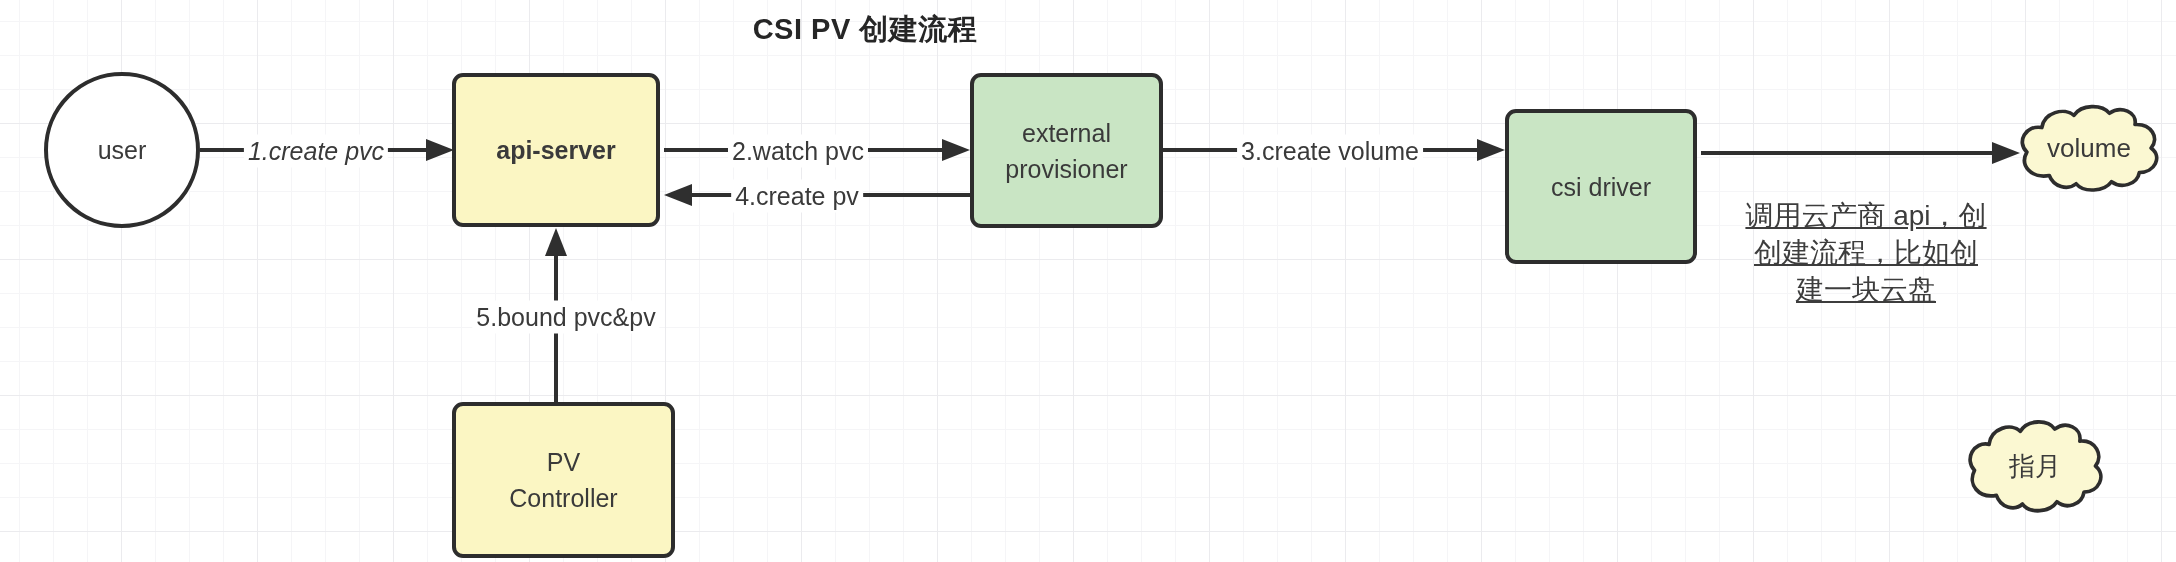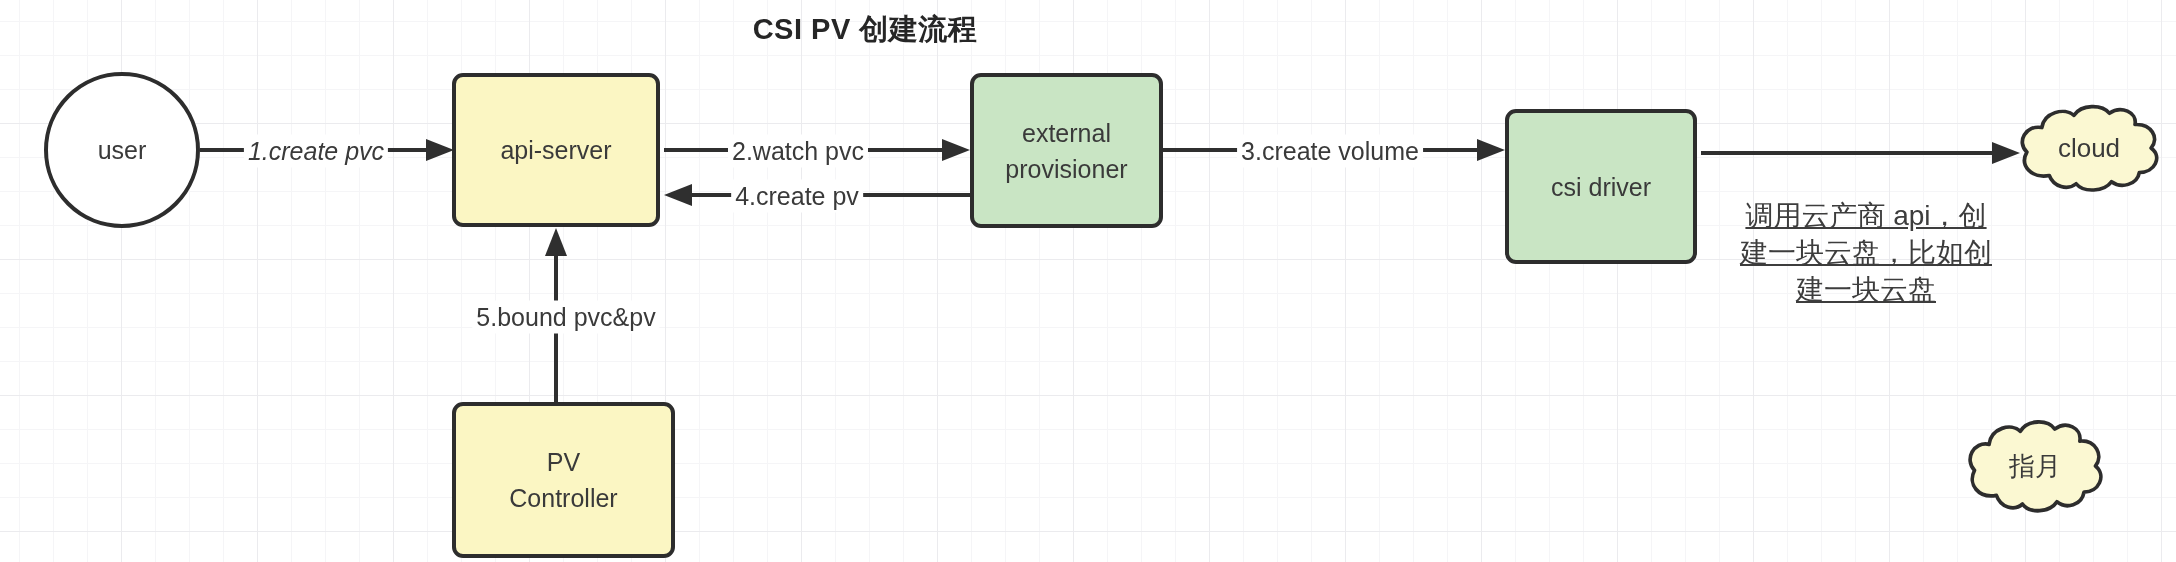--- a/index.html
+++ b/index.html
@@ -55,21 +55,21 @@
 <body>
 
 <div class="canvas">
 
   <div class="title">CSI PV 创建流程</div>
 
   <div class="node circle" style="left:44px;top:72px;width:156px;height:156px;">
     <span class="node-label">user</span>
   </div>
 
-  <div class="node yellow" style="left:452px;top:73px;width:208px;height:154px;">
+  <div class="node yellow" style="left:452px;top:73px;width:208px;height:154px;font-weight:bold;">
     <span class="node-label">api-server</span>
   </div>
 
   <div class="node green" style="left:970px;top:73px;width:193px;height:155px;">
     <span class="node-label">external
 provisioner</span>
   </div>
 
   <div class="node green" style="left:1505px;top:73px;width:192px;height:155px;margin-top:36px;">
     <span class="node-label">csi driver</span>
@@ -77,21 +77,21 @@
 
   <div class="node yellow" style="left:452px;top:402px;width:223px;height:156px;">
     <span class="node-label">PV
 Controller</span>
   </div>
 
   <div class="cloud-wrap" style="left:2014px;top:101px;width:150px;height:94px;">
     <svg viewBox="0 0 140 92" preserveAspectRatio="none">
       <path d="M 33 73 C 16 76 5 63 12 50 C 2 40 11 23 26 26 C 28 11 47 6 56 14 C 63 3 82 3 89 12 C 100 4 115 11 113 23 C 128 22 136 36 128 46 C 139 55 131 70 117 70 C 115 82 100 86 91 79 C 84 89 65 90 58 81 C 50 88 37 84 33 73 Z" fill="#fbf8d2" stroke="#2d2d2d" stroke-width="3.5" stroke-linejoin="round"></path>
     </svg>
-    <div class="cloud-label">cloud</div>
+    <div class="cloud-label">volume</div>
   </div>
 
   <div class="cloud-wrap" style="left:1962px;top:416px;width:146px;height:100px;">
     <svg viewBox="0 0 140 92" preserveAspectRatio="none">
       <path d="M 33 73 C 16 76 5 63 12 50 C 2 40 11 23 26 26 C 28 11 47 6 56 14 C 63 3 82 3 89 12 C 100 4 115 11 113 23 C 128 22 136 36 128 46 C 139 55 131 70 117 70 C 115 82 100 86 91 79 C 84 89 65 90 58 81 C 50 88 37 84 33 73 Z" fill="#fbf8d2" stroke="#2d2d2d" stroke-width="3.5" stroke-linejoin="round"></path>
     </svg>
     <div class="cloud-label">指月</div>
   </div>
 
   <div class="edge-line h" style="left:200px;top:148px;width:228px;"></div>
@@ -112,17 +112,17 @@
 
   <div class="edge-line v" style="left:554px;top:254px;height:148px;"></div>
   <div class="arrow up" style="left:545px;top:228px;"></div>
   <div class="edge-label" style="left:566px;top:317px;">5.bound pvc&amp;pv</div>
 
   <div class="edge-line h" style="left:1701px;top:151px;width:293px;"></div>
   <div class="arrow right" style="left:1992px;top:142px;"></div>
 
   <div class="annotation">
     <div>调用云产商 api，创</div>
-    <div>建一块云盘，比如创</div>
+    <div>创建流程，比如创</div>
     <div>建一块云盘</div>
   </div>
 
 </div>
 
 </body></html>

